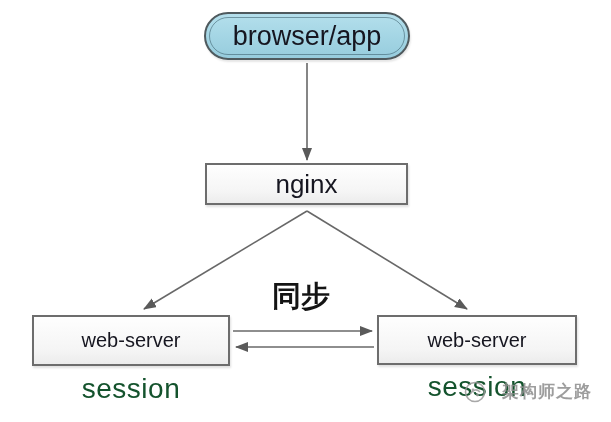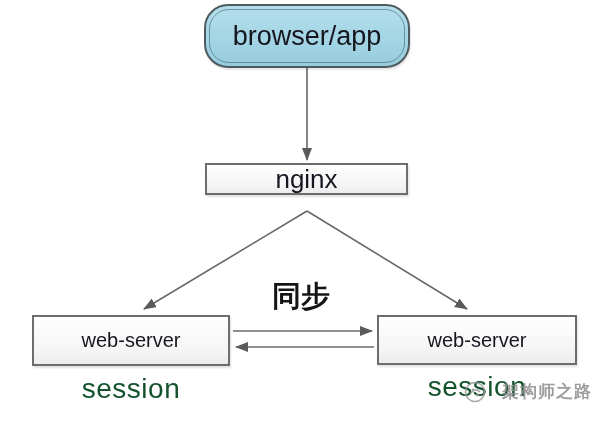--- a/index.html
+++ b/index.html
@@ -26,44 +26,44 @@
   .node {
     position: absolute;
     display: flex;
     align-items: center;
     justify-content: center;
     box-sizing: border-box;
     color: #161620;
   }
   .pill {
     left: 204px;
-    top: 4px;
+    top: 12px;
     width: 206px;
-    height: 64px;
+    height: 48px;
     background: linear-gradient(180deg, #b4dfec 0%, #a3d5e4 55%, #97ccdd 100%);
     border: 2px solid #4f5a5e;
     border-radius: 24px;
     font-size: 27px;
     box-shadow: 1px 2px 2px rgba(0,0,0,0.10);
   }
   .pill::before {
     content: "";
     position: absolute;
     left: 3px; right: 3px; top: 3px; bottom: 3px;
     border: 1px solid rgba(55, 90, 102, 0.55);
     border-radius: 20px;
     pointer-events: none;
   }
   .box {
     background: linear-gradient(180deg, #fefefe 0%, #f5f5f5 70%, #ececec 100%);
     border: 2px solid #6d6d6d;
     box-shadow: 1px 2px 2px rgba(0,0,0,0.12);
     font-size: 20px;
   }
-  .box-nginx   { left: 205px; top: 163px; width: 203px; height: 32px; font-size: 26px; }
+  .box-nginx   { left: 205px; top: 163px; width: 203px; height: 42px; font-size: 26px; }
   .box-ws-left { left: 32px;  top: 315px; width: 198px; height: 51px; }
   .box-ws-right{ left: 377px; top: 315px; width: 200px; height: 50px; }
   .session-label {
     position: absolute;
     text-align: center;
     font-size: 28px;
     color: #14532d;
     letter-spacing: 0.5px;
   }
   .session-left  { left: 32px;  top: 373px; width: 198px; }

